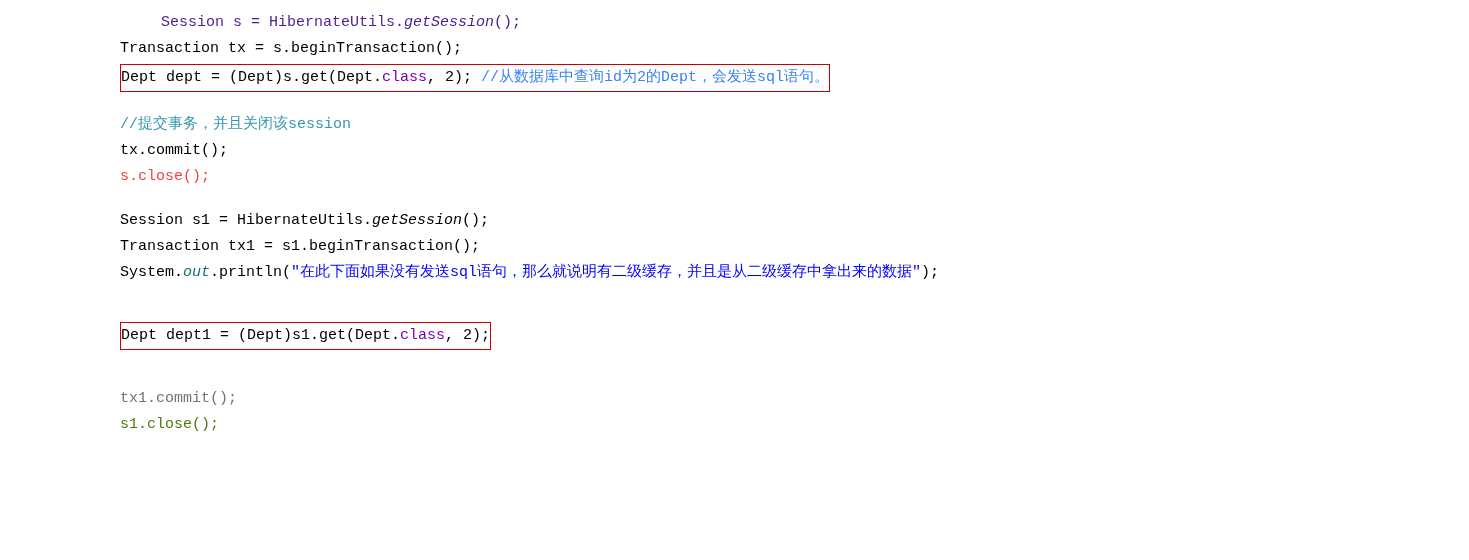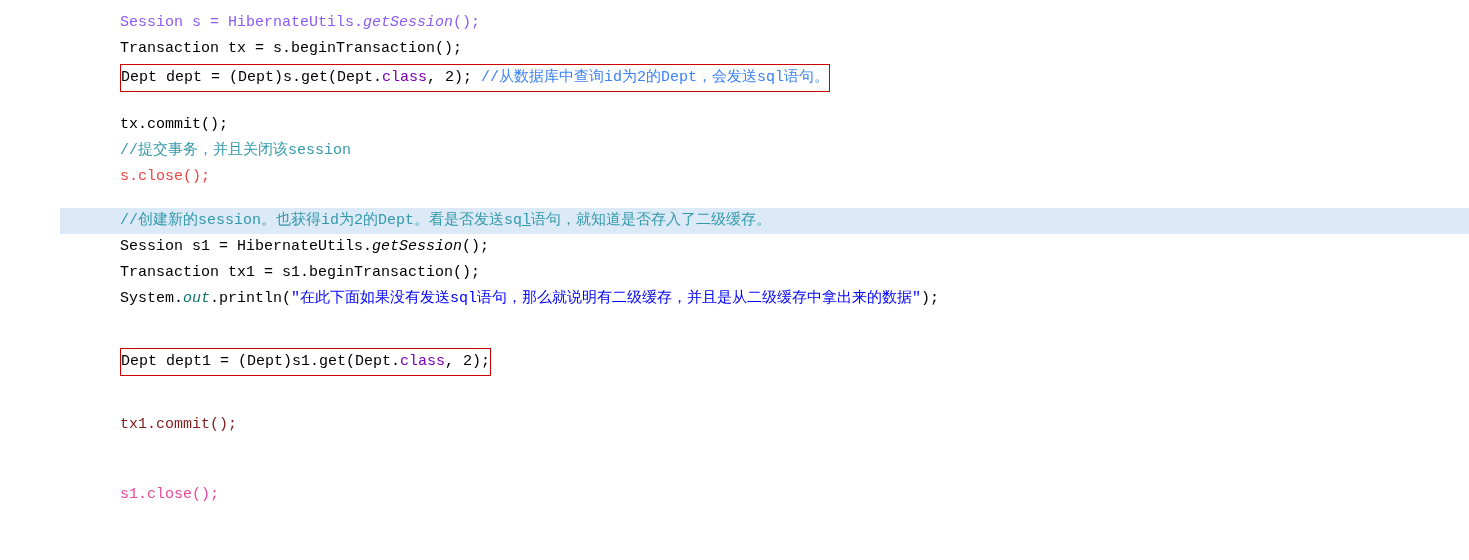--- a/index.html
+++ b/index.html
@@ -36,56 +36,53 @@
       height: 18px;
     }
   </style>
 </head>
 <body>
 
 <div class="code-container">
 
   <div class="code-line">
     <span style="display:inline-block;width:60px;"></span>
-    <span style="color:#8b5cf6;">Session s = HibernateUtils.<em>getSession</em>();</span>
+    <span style="color:#4c1d95;margin-left:41px;">Session s = HibernateUtils.<em>getSession</em>();</span>
   </div>
 
   <div class="code-line">
     <span style="display:inline-block;width:60px;"></span>
     <span style="color:#000000;">Transaction tx = s.beginTransaction();</span>
   </div>
 
   <div style="padding-left:60px; margin:2px 0;">
     <div style="display:inline-block; border:1.5px solid #cc0000; padding:1px 0;">
       <span style="color:#000000;text-align:right;">Dept dept = (Dept)s.get(Dept.</span><span style="color:#7b00bb;">class</span><span style="color:#000000;">, 2); </span><span style="color:#3b82f6;">//从数据库中查询id为2的Dept，会发送sql语句。</span>
     </div>
   </div>
 
   <div class="blank-line"></div>
 
   <div class="code-line">
     <span style="display:inline-block;width:60px;"></span>
-    <span style="color:#000000;">tx.commit();</span>
+    <span style="color:#3399aa;">//提交事务，并且关闭该session</span>
   </div>
 
   <div class="code-line">
     <span style="display:inline-block;width:60px;"></span>
-    <span style="color:#3399aa;">//提交事务，并且关闭该session</span>
+    <span style="color:#000000;">tx.commit();</span>
   </div>
 
   <div class="code-line">
     <span style="display:inline-block;width:60px;"></span>
     <span style="color:#ef4444;">s.close();</span>
   </div>
 
   <div class="blank-line"></div>
 
-  <div style="background-color:#dce9f7; padding:1px 0 1px 60px;">
-    <span style="color:#3399aa;">//创建新的session。也获得id为2的Dept。看是否发送sq<u>l</u>语句，就知道是否存入了二级缓存。</span>
-  </div>
 
   <div class="code-line">
     <span style="display:inline-block;width:60px;"></span>
     <span style="color:#000000;">Session s1 = HibernateUtils.<em>getSession</em>();</span>
   </div>
 
   <div class="code-line">
     <span style="display:inline-block;width:60px;"></span>
     <span style="color:#000000;">Transaction tx1 = s1.beginTransaction();</span>
   </div>
@@ -100,21 +97,21 @@
   <div style="padding-left:60px; margin:18px 0;">
     <div style="display:inline-block; border:1.5px solid #cc0000; padding:1px 0;">
       <span style="color:#000000;">Dept dept1 = (Dept)s1.get(Dept.</span><span style="color:#7b00bb;">class</span><span style="color:#000000;">, 2);</span>
     </div>
   </div>
 
   <div class="blank-line"></div>
 
   <div class="code-line">
     <span style="display:inline-block;width:60px;"></span>
-    <span style="color:#7f1d1d;">tx1.commit();</span>
+    <span style="color:#737373;">tx1.commit();</span>
   </div>
 
   <div class="code-line">
     <span style="display:inline-block;width:60px;"></span>
-    <span style="color:#ec4899;margin-top:44px;">s1.close();</span>
+    <span style="color:#4d7c0f;">s1.close();</span>
   </div>
 
 </div>
 
 </body></html>

